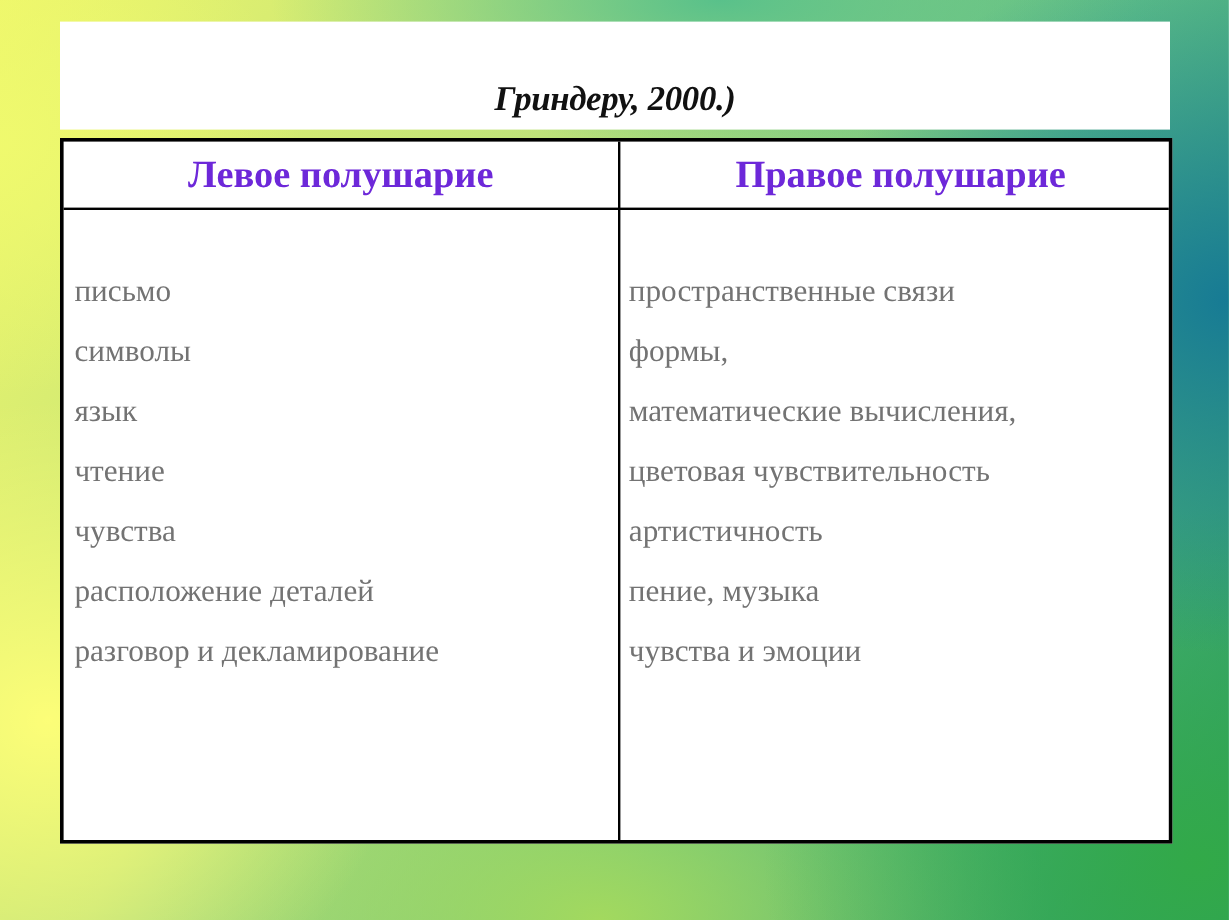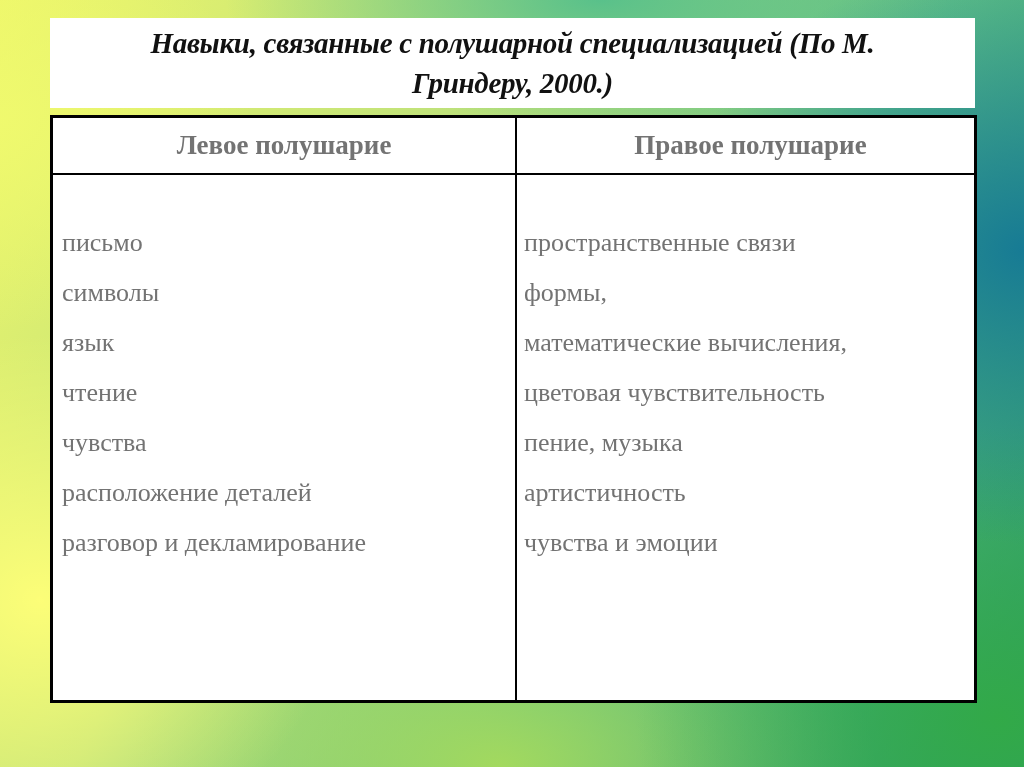--- a/index.html
+++ b/index.html
@@ -30,42 +30,42 @@
     position: absolute; left: 50px; top: 115px; width: 921px; height: 582px;
     background: #fff; border: 3px solid #000;
   }
   .header-row {
     position: absolute; left: 0; top: 0; width: 100%; height: 55px;
     border-bottom: 2px solid #000;
     display: flex;
   }
   .hcell {
     display: flex; align-items: center; justify-content: center;
-    font-weight: bold; font-size: 27px; color: #737373;
+    font-weight: bold; font-size: 32px; color: #6d28d9;
     height: 55px;
   }
   .hcell.left { width: 462px; }
   .hcell.right { flex: 1; margin-left: 12px; }
   .col-divider {
     position: absolute; left: 462px; top: 0; bottom: 0; width: 1.5px; background: #000;
   }
   .col {
     position: absolute; top: 110px;
     font-size: 26px; color: #737373;
   }
   .col.left { left: 9px; }
   .col.right { left: 471px; }
   .item { height: 50px; line-height: 30px; white-space: nowrap; }
 </style>
 </head>
 <body>
 
 <div class="title-box">
   <h1 class="title">
-    <span>Навыки, связанные с полушарной специализацией (По М.</span><br>
+    <br>
     <span>Гриндеру, 2000.)</span>
   </h1>
 </div>
 
 <div class="table">
   <div class="header-row">
     <div class="hcell left">Левое полушарие</div>
     <div class="hcell right">Правое полушарие</div>
   </div>
   <div class="col-divider"></div>
@@ -78,17 +78,17 @@
     <div class="item">чувства</div>
     <div class="item">расположение деталей</div>
     <div class="item">разговор и декламирование</div>
   </div>
 
   <div class="col right">
     <div class="item">пространственные связи</div>
     <div class="item">формы,</div>
     <div class="item">математические вычисления,</div>
     <div class="item">цветовая чувствительность</div>
+    <div class="item">артистичность</div>
     <div class="item">пение, музыка</div>
-    <div class="item">артистичность</div>
     <div class="item">чувства и эмоции</div>
   </div>
 </div>
 
 </body></html>

